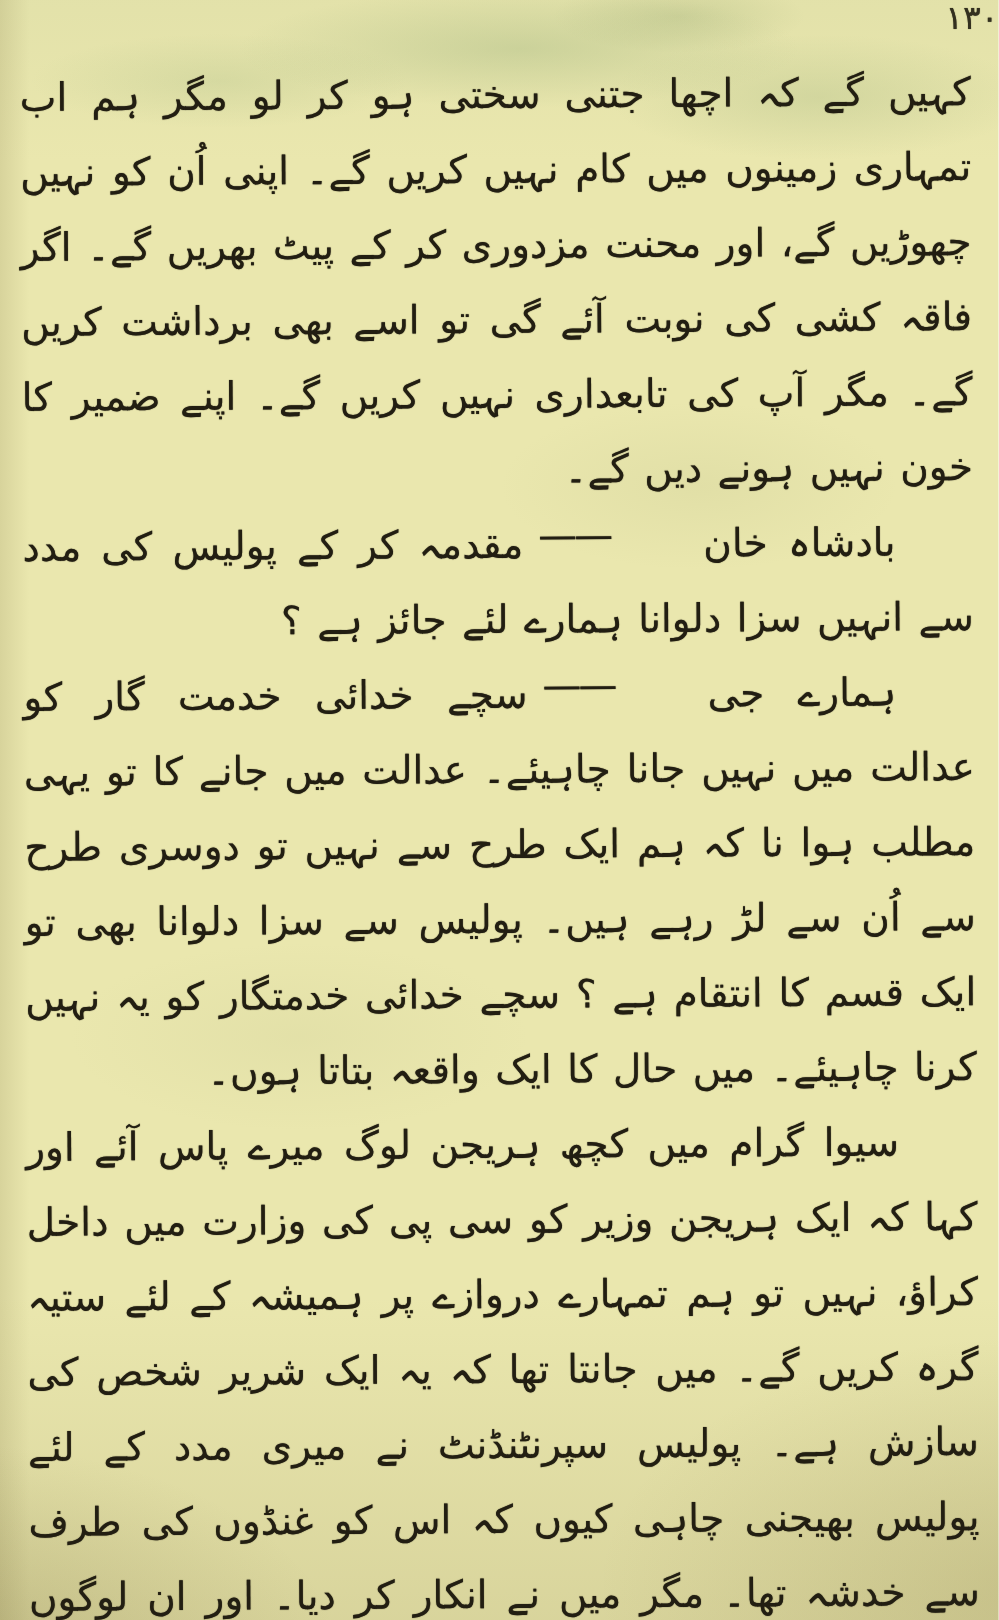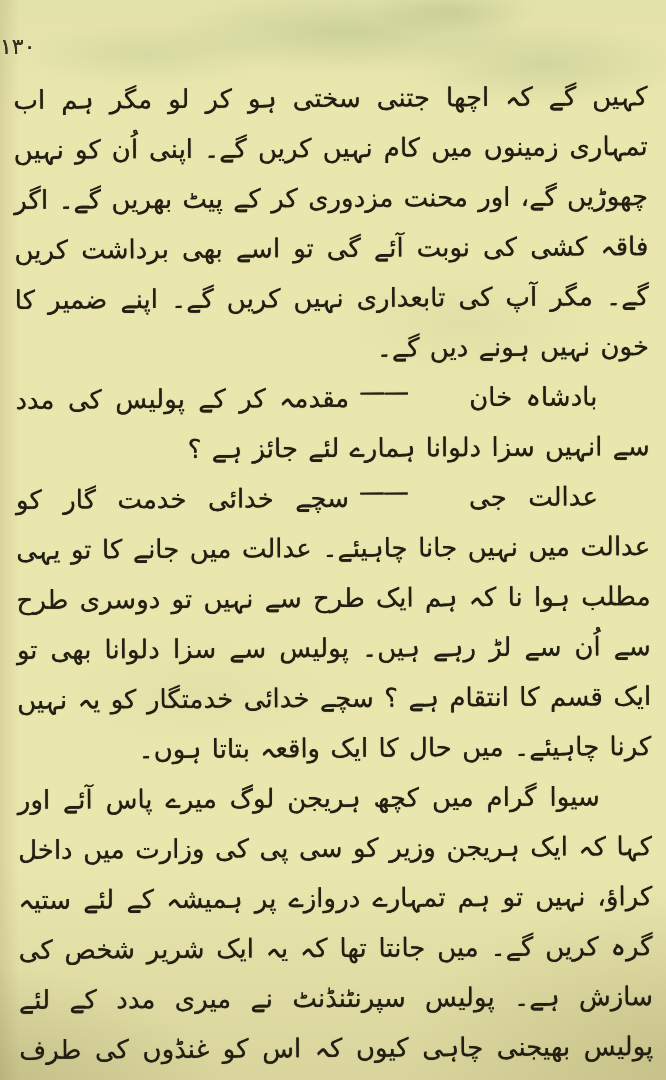--- a/index.html
+++ b/index.html
@@ -30,22 +30,21 @@
       
       radial-gradient(ellipse 420px 240px at 104% 98%, rgba(120,108,55,0.20), rgba(120,108,55,0) 70%),
       radial-gradient(ellipse 380px 200px at -6% 102%, rgba(110,100,52,0.24), rgba(110,100,52,0) 70%),
       
       linear-gradient(90deg, rgba(130,120,70,0.18) 0%, rgba(130,120,70,0) 3%),
       
       linear-gradient(180deg, rgba(185,195,145,0.15) 0%, rgba(0,0,0,0) 10%, rgba(0,0,0,0) 80%, rgba(125,115,62,0.16) 100%);
   }
 
   .page-number {
-    padding-top: 34px;
-    text-align: left;
+    text-align: right;
     font-size: 22px;
     letter-spacing: 2px;
     color: #33301f;
     text-shadow: 0 0 0.6px #33301f;
   }
 
   .text-block {
     margin-top: 14px;
     padding: 0 15px 0 17px;
     transform: rotate(-0.35deg);
@@ -88,21 +87,21 @@
 
     <p>
       <span>کہیں گے کہ اچھا جتنی سختی ہو کر لو مگر ہم اب تمہاری زمینوں میں کام نہیں کریں گے۔ اپنی اُن کو نہیں چھوڑیں گے، اور محنت مزدوری کر کے پیٹ بھریں گے۔ اگر فاقہ کشی کی نوبت آئے گی تو اسے بھی برداشت کریں گے۔ مگر آپ کی تابعداری نہیں کریں گے۔ اپنے ضمیر کا خون نہیں ہونے دیں گے۔</span>
     </p>
 
     <p class="para-indent">
       <span class="speaker">بادشاہ خان</span><span class="speaker-dash">——</span><span>مقدمہ کر کے پولیس کی مدد سے انہیں سزا دلوانا ہمارے لئے جائز ہے ؟</span>
     </p>
 
     <p class="para-indent">
-      <span class="speaker">عدالت جی</span><span class="speaker-dash">——</span><span>سچے خدائی خدمت گار کو عدالت میں نہیں جانا چاہیئے۔ عدالت میں جانے کا تو یہی مطلب ہوا نا کہ ہم ایک طرح سے نہیں تو دوسری طرح سے اُن سے لڑ رہے ہیں۔ پولیس سے سزا دلوانا بھی تو ایک قسم کا انتقام ہے ؟ سچے خدائی خدمتگار کو یہ نہیں کرنا چاہیئے۔ میں حال کا ایک واقعہ بتاتا ہوں۔</span>
+      <span class="speaker">ہمارے جی</span><span class="speaker-dash">——</span><span>سچے خدائی خدمت گار کو عدالت میں نہیں جانا چاہیئے۔ عدالت میں جانے کا تو یہی مطلب ہوا نا کہ ہم ایک طرح سے نہیں تو دوسری طرح سے اُن سے لڑ رہے ہیں۔ پولیس سے سزا دلوانا بھی تو ایک قسم کا انتقام ہے ؟ سچے خدائی خدمتگار کو یہ نہیں کرنا چاہیئے۔ میں حال کا ایک واقعہ بتاتا ہوں۔</span>
     </p>
 
     <p class="para-indent">
       <span>سیوا گرام میں کچھ ہریجن لوگ میرے پاس آئے اور کہا کہ ایک ہریجن وزیر کو سی پی کی وزارت میں داخل کراؤ، نہیں تو ہم تمہارے دروازے پر ہمیشہ کے لئے ستیہ گرہ کریں گے۔ میں جانتا تھا کہ یہ ایک شریر شخص کی سازش ہے۔ پولیس سپرنٹنڈنٹ نے میری مدد کے لئے پولیس بھیجنی چاہی کیوں کہ اس کو غنڈوں کی طرف سے خدشہ تھا۔ مگر میں نے انکار کر دیا۔ اور ان لوگوں سے کہہ دیا کہ جہاں جس کمرے پر چاہو قبضہ کر سکتے ہو۔ کھانے کی ضرورت ہو گی تو وہ بھی کھلا دوں گا لیکن</span>
     </p>
 
   </div>
 
 </div>
 

